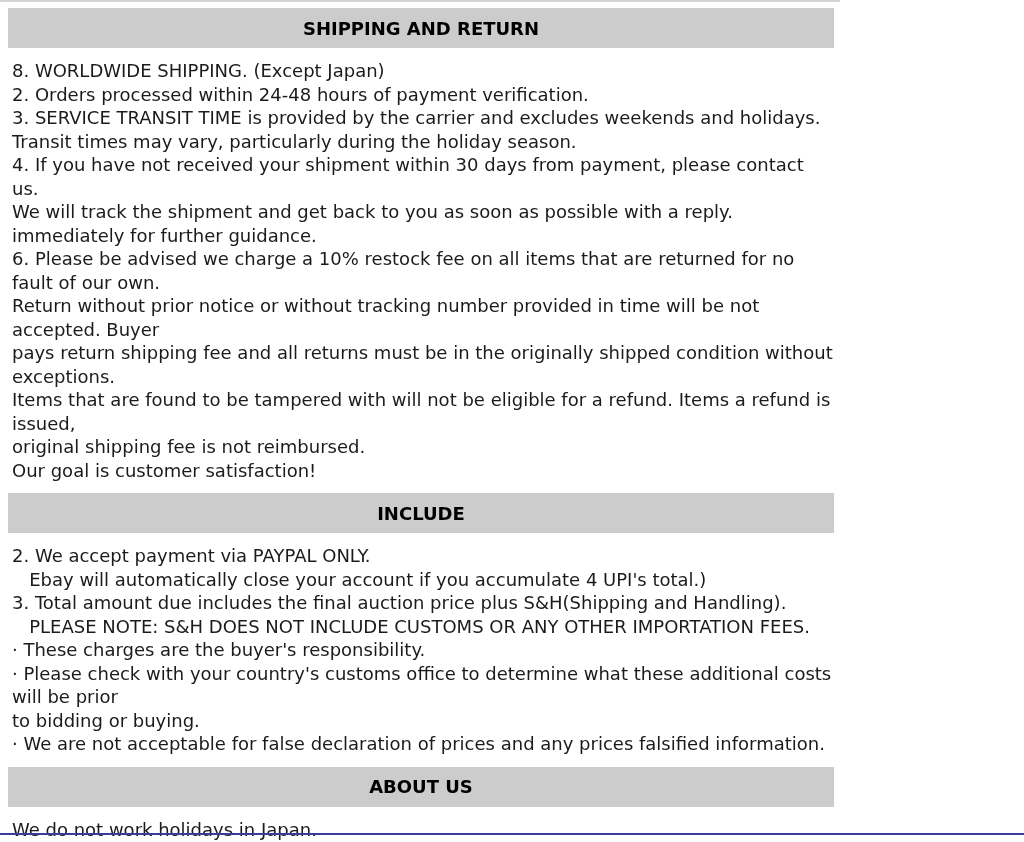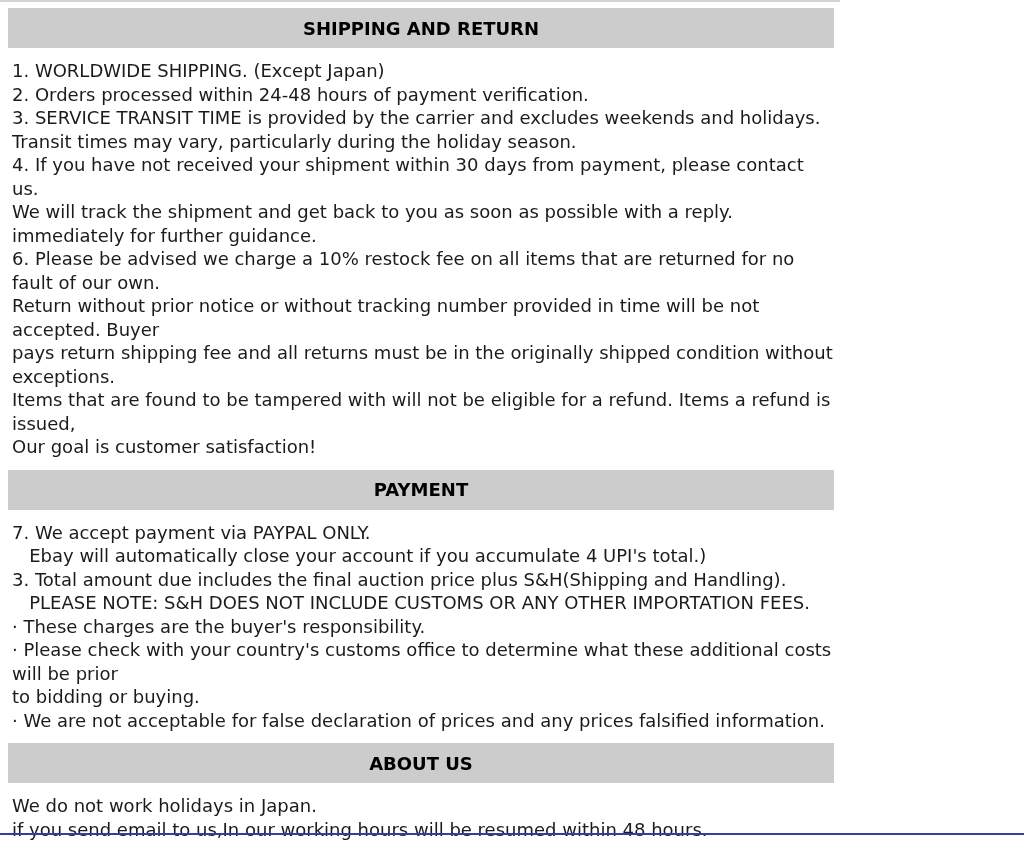--- a/index.html
+++ b/index.html
@@ -64,41 +64,42 @@
 <body>
 
 <div class="page">
   <div class="top-rule"></div>
   <div id="sections-root">
   <section class="section">
     <div class="section-header">
       <h2 class="section-title">SHIPPING AND RETURN</h2>
     </div>
     <div class="section-body">
-          <div class="line">1. WORLDWIDE SHIPPING. (Except Japan)</div>
+          <div class="line">8. WORLDWIDE SHIPPING. (Except Japan)</div>
           <div class="line">2. Orders processed within 24-48 hours of payment verification.</div>
           <div class="line">3. SERVICE TRANSIT TIME is provided by the carrier and excludes weekends and holidays.</div>
           <div class="line">Transit times may vary, particularly during the holiday season.</div>
           <div class="line">4. If you have not received your shipment within 30 days from payment, please contact us.</div>
           <div class="line">We will track the shipment and get back to you as soon as possible with a reply.</div>
           <div class="line">immediately for further guidance.</div>
           <div class="line">6. Please be advised we charge a 10% restock fee on all items that are returned for no fault of our own.</div>
           <div class="line">Return without prior notice or without tracking number provided in time will be not accepted. Buyer</div>
           <div class="line">pays return shipping fee and all returns must be in the originally shipped condition without exceptions.</div>
           <div class="line">Items that are found to be tampered with will not be eligible for a refund. Items a refund is issued,</div>
+          <div class="line">original shipping fee is not reimbursed.</div>
           <div class="line">Our goal is customer satisfaction!</div>
         </div>
   </section>
 
   <section class="section">
     <div class="section-header">
-      <h2 class="section-title">PAYMENT</h2>
+      <h2 class="section-title">INCLUDE</h2>
     </div>
     <div class="section-body">
-          <div class="line">7. We accept payment via PAYPAL ONLY.</div>
+          <div class="line">2. We accept payment via PAYPAL ONLY.</div>
           <div class="line">   Ebay will automatically close your account if you accumulate 4 UPI's total.)</div>
           <div class="line">3. Total amount due includes the final auction price plus S&amp;H(Shipping and Handling).</div>
           <div class="line">   PLEASE NOTE: S&amp;H DOES NOT INCLUDE CUSTOMS OR ANY OTHER IMPORTATION FEES.</div>
           <div class="line">· These charges are the buyer's responsibility.</div>
           <div class="line">· Please check with your country's customs office to determine what these additional costs will be prior</div>
           <div class="line">to bidding or buying.</div>
           <div class="line">· We are not acceptable for false declaration of prices and any prices falsified information.</div>
         </div>
   </section>
 

